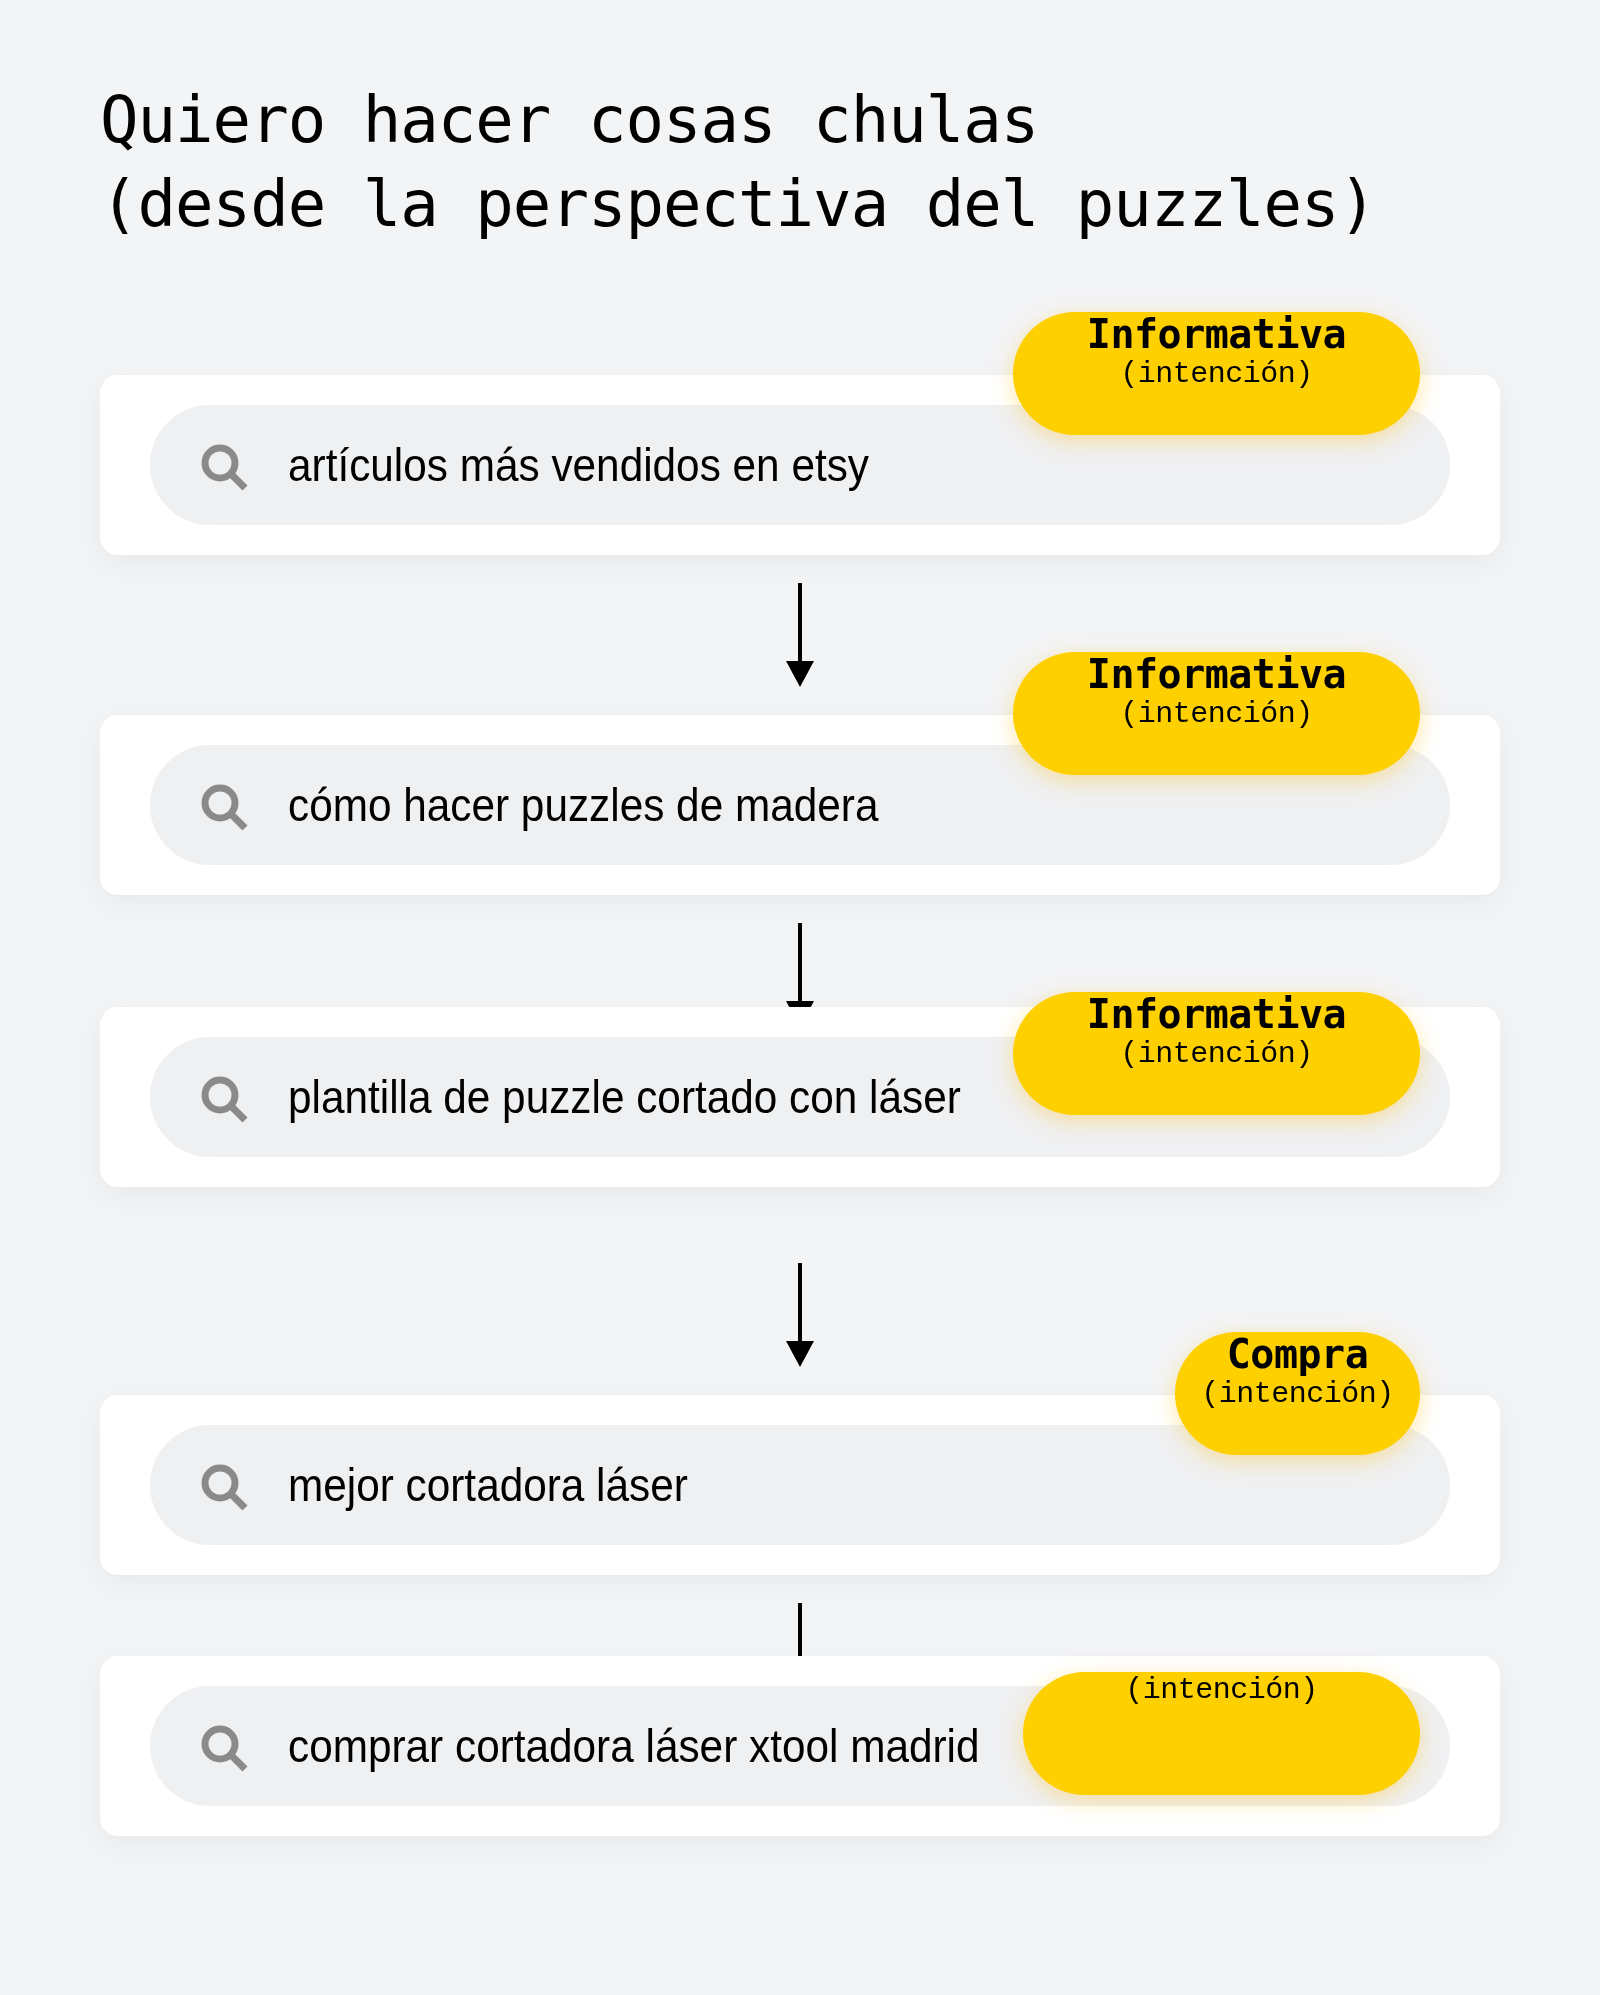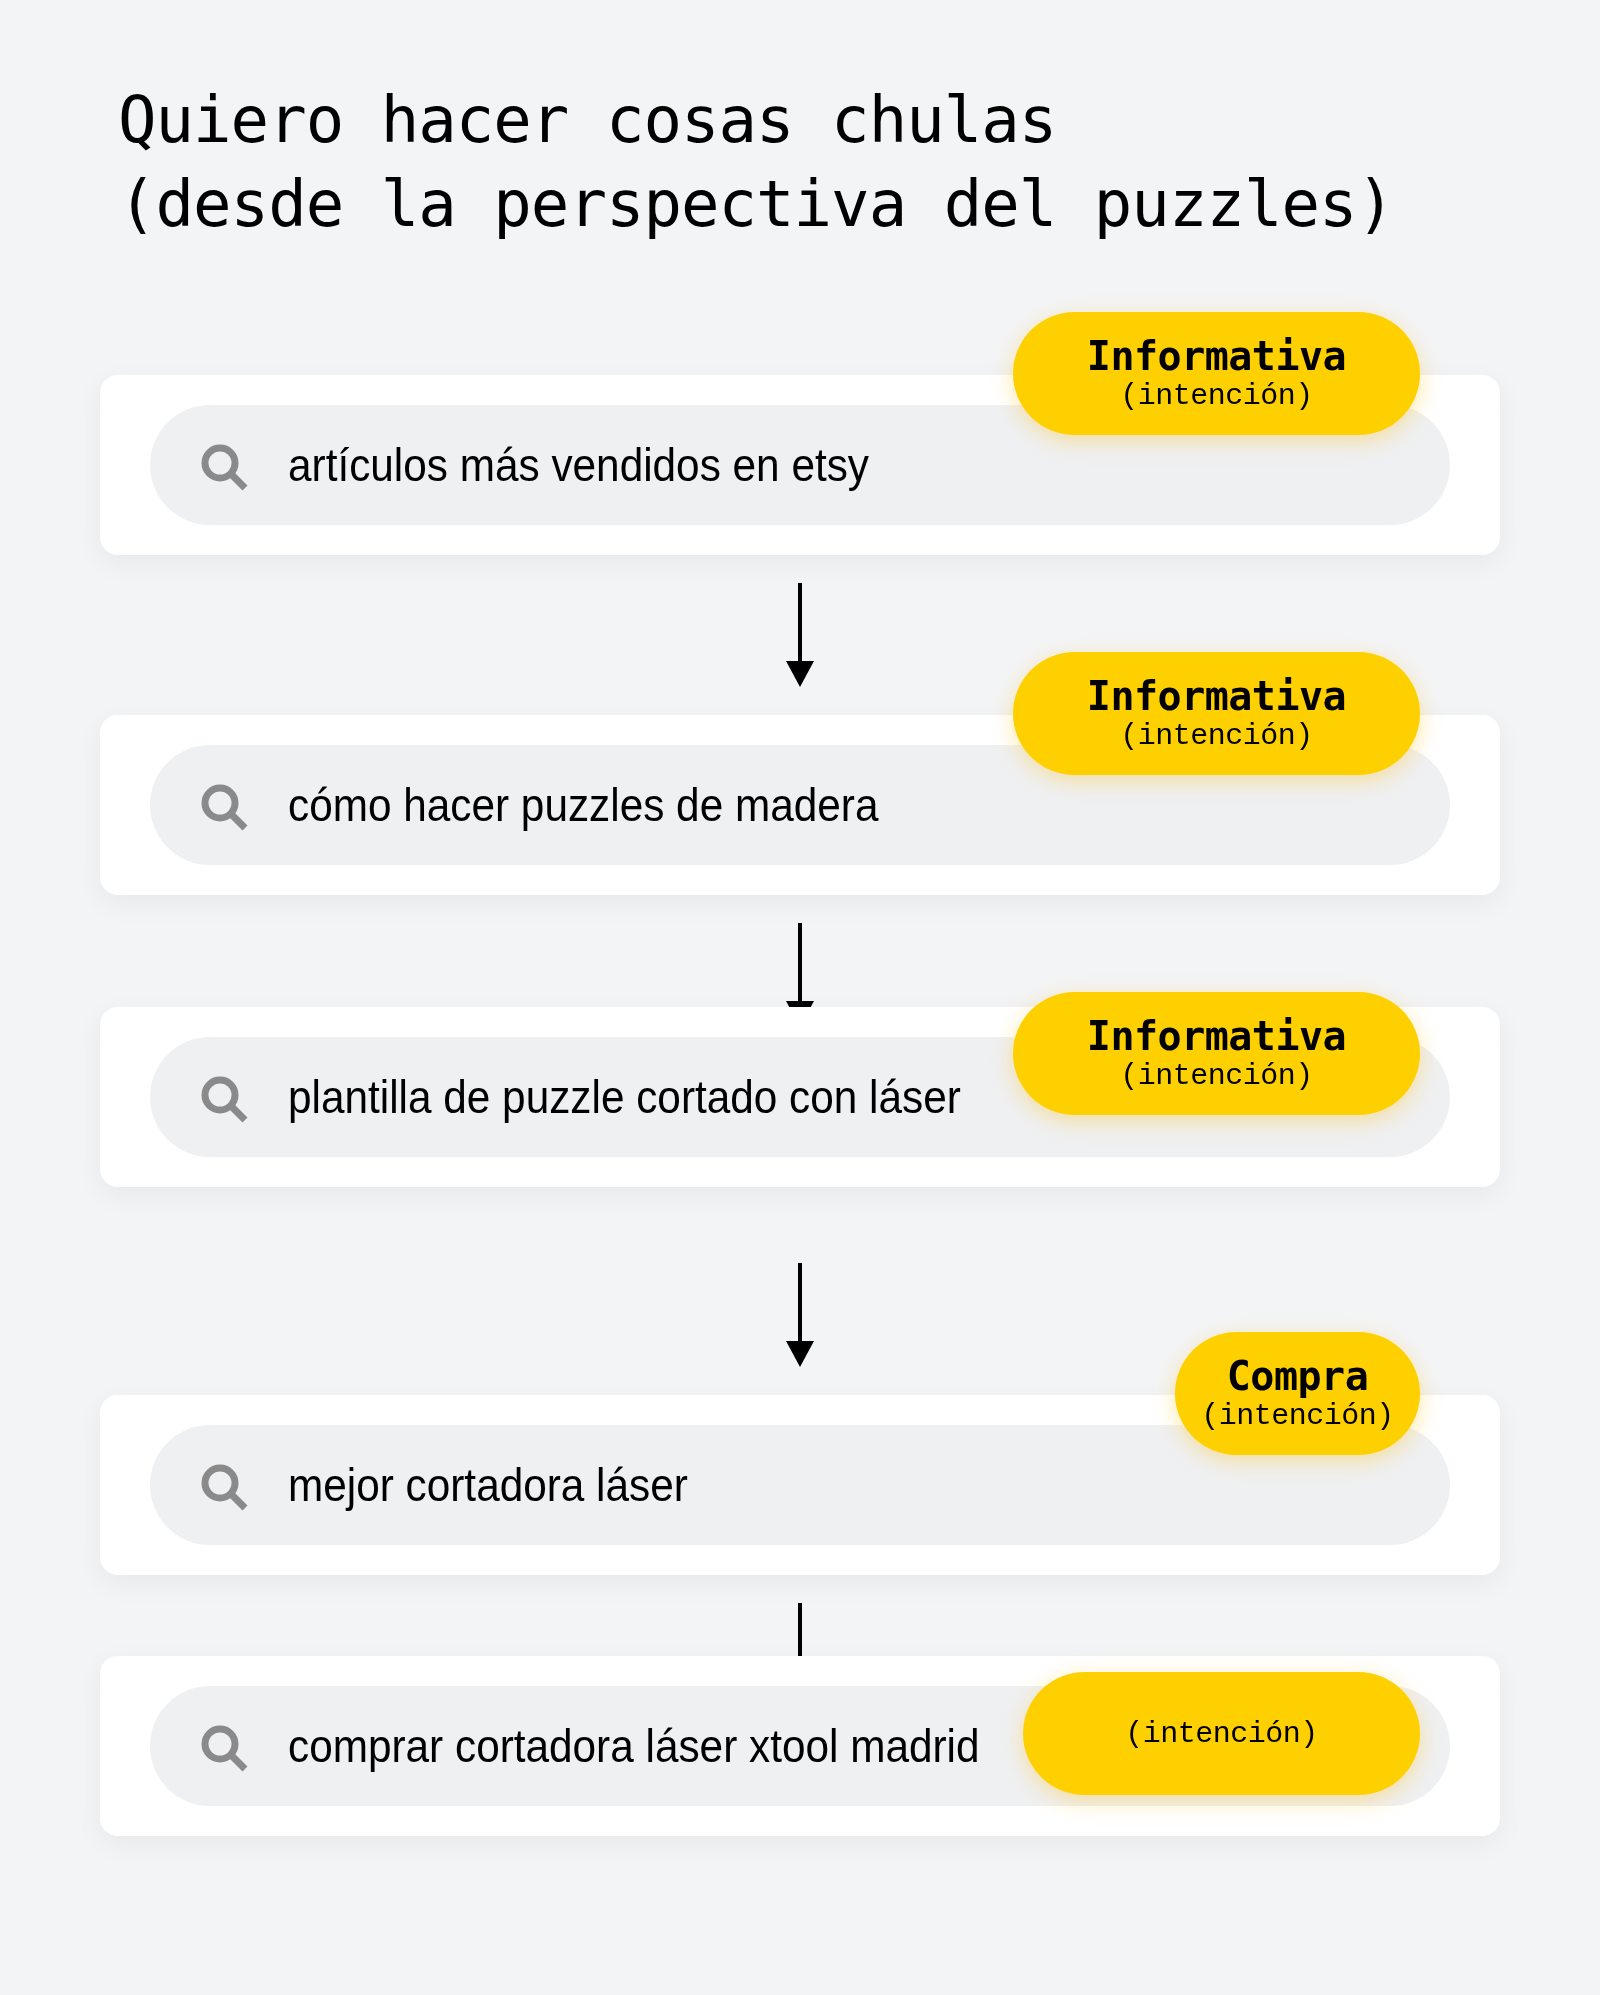--- a/index.html
+++ b/index.html
@@ -11,21 +11,21 @@
     font-family: "DejaVu Sans", sans-serif;
     color: #000;
   }
   .title {
     position: absolute; left: 100px; top: 78px;
     font-family: "DejaVu Sans Mono", monospace;
     font-size: 64px; line-height: 84px;
     letter-spacing: -1px;
     font-weight: 400;
   }
-  .title div { white-space: nowrap; margin-left: 18px; }
+  .title div { white-space: nowrap; }
   .card {
     position: absolute; left: 100px; width: 1400px; height: 180px;
     background: #ffffff; border-radius: 18px;
     box-shadow: 0 8px 28px rgba(0,0,0,0.05);
   }
   .pill {
     position: absolute; left: 50px; top: 30px; width: 1300px; height: 120px;
     background: #eff0f2; border-radius: 60px;
     display: flex; align-items: center;
   }
@@ -33,21 +33,21 @@
   .query {
     position: absolute; left: 138px; top: 0; height: 120px; line-height: 120px;
     font-family: "Liberation Sans", sans-serif;
     font-size: 46px; white-space: nowrap;
     transform: scaleX(0.92); transform-origin: left center;
   }
   .badge {
     position: absolute; height: 123px; border-radius: 62px;
     background: #ffd000;
     box-shadow: 0 6px 22px rgba(255,190,0,0.35);
-    display: flex; flex-direction: column; align-items: center; justify-content: center;
+    display: flex; flex-direction: column; align-items: center; 
     right: 180px;
   }
   .badge-type {
     font-family: "DejaVu Sans Mono", monospace; font-weight: 700;
     font-size: 40px; line-height: 44px; letter-spacing: -0.5px;
   }
   .badge-sub {
     font-family: Liberation Mono, monospace;
     font-size: 30px; line-height: 36px; letter-spacing: -0.5px;
   }

